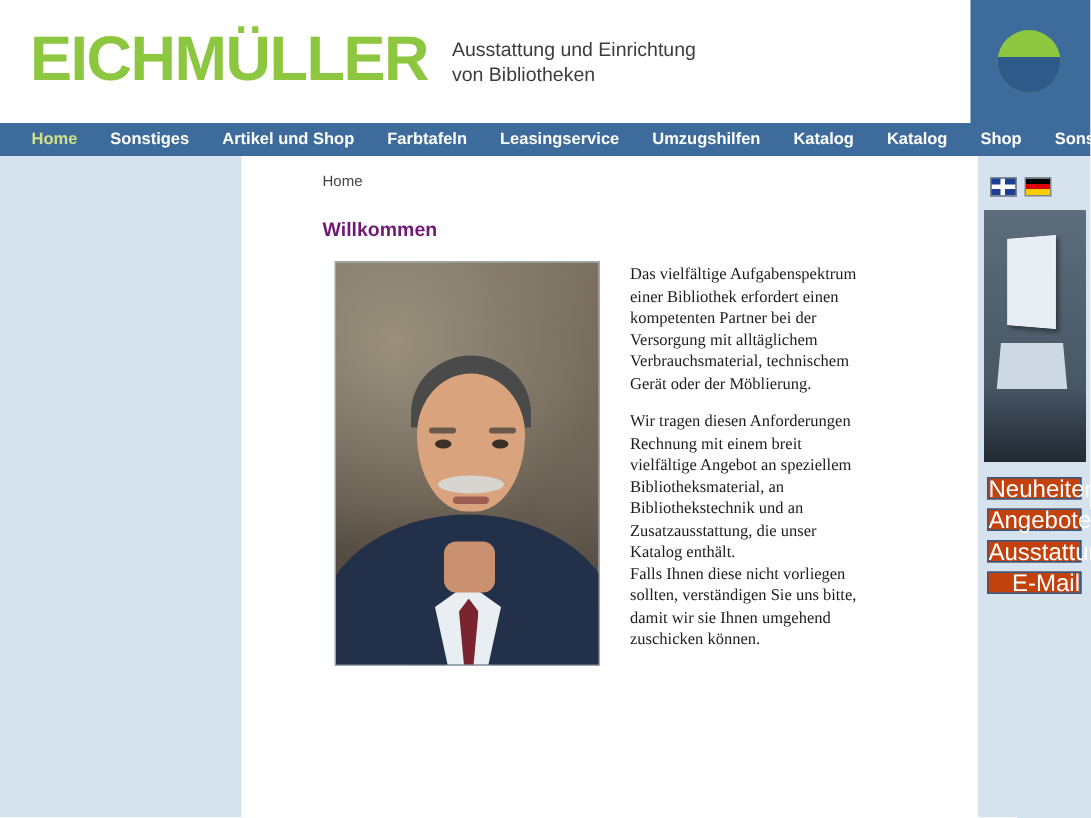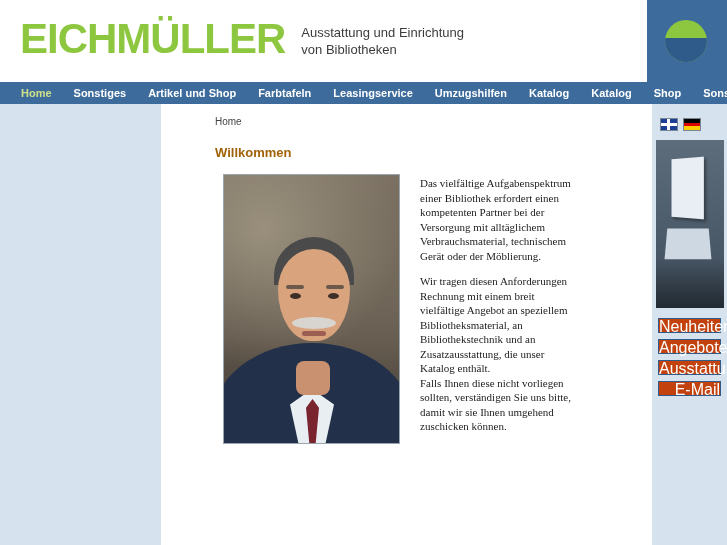--- a/index.html
+++ b/index.html
@@ -155,21 +155,21 @@
   .breadcrumb {
     margin: 12px 0 0 50px;
     font-size: 10px;
     color: #444;
   }
 
   .page-title {
     margin: 18px 0 0 50px;
     font-size: 13px;
     font-weight: bold;
-    color: #a16207;
+    color: #701a75;
   }
 
   
   .content {
     position: relative;
     margin-top: 14px;
   }
   .photo {
     position: absolute;
     left: 58px;

